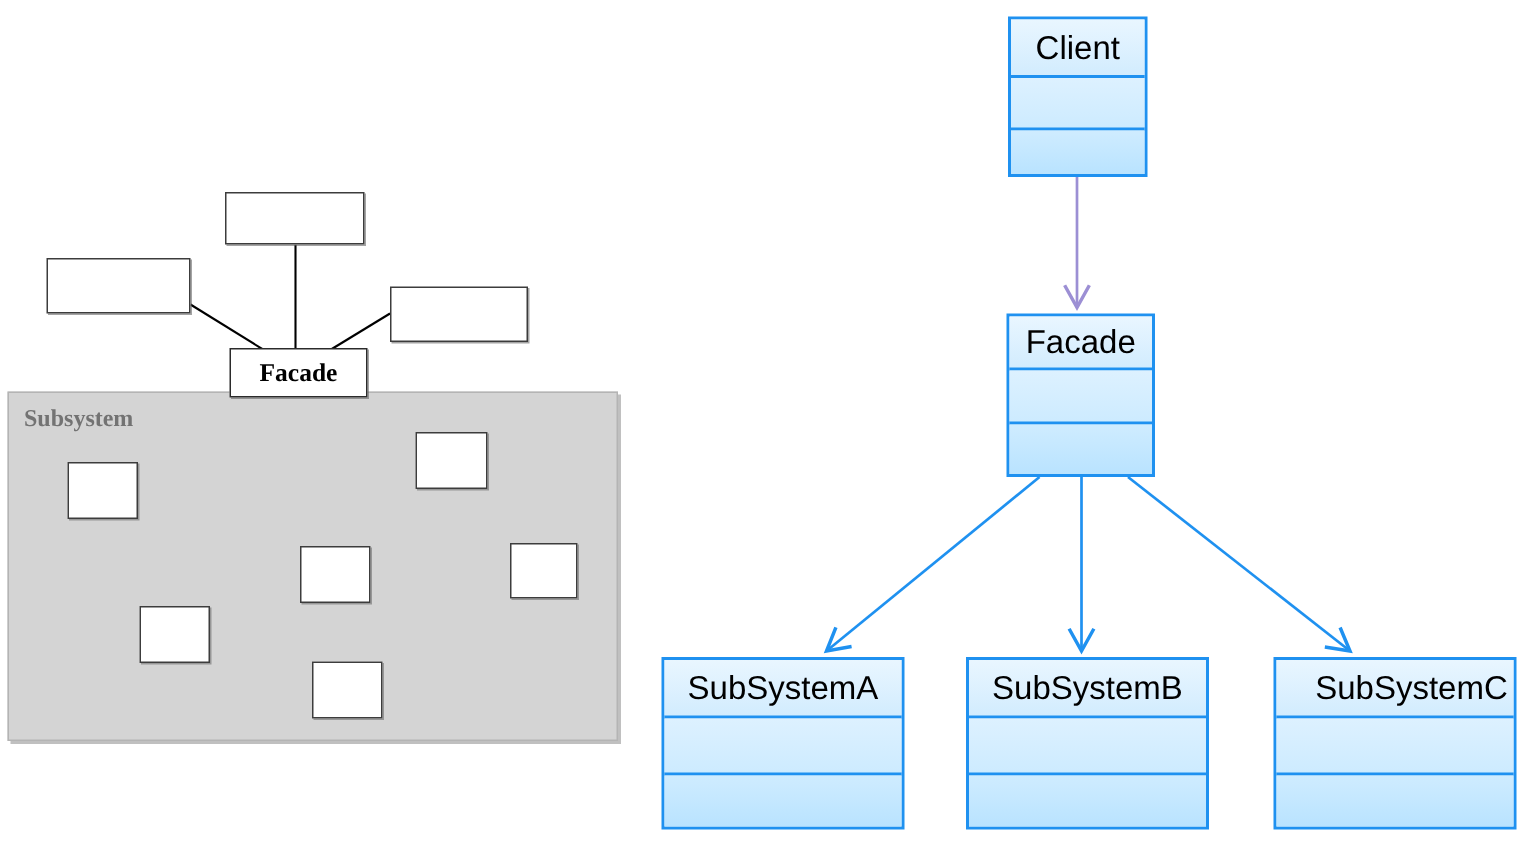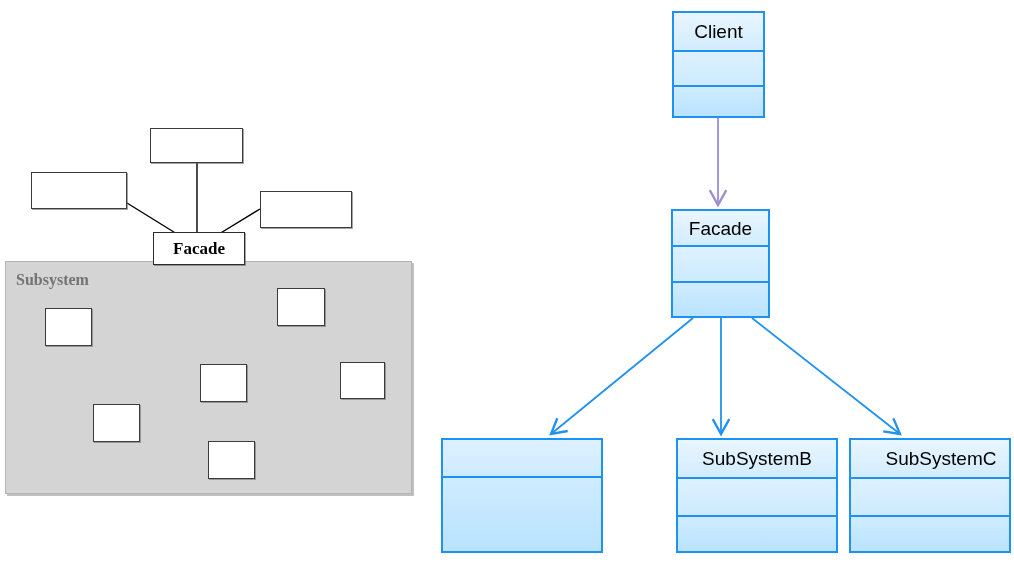--- a/index.html
+++ b/index.html
@@ -81,21 +81,21 @@
     display: flex;
     flex-direction: column;
     z-index: 6;
   }
   .uml-name {
     box-sizing: border-box;
     display: flex;
     align-items: center;
     justify-content: center;
     font-family: "Liberation Sans", sans-serif;
-    font-size: 19px;
+    font-size: 22px;
     color: #000000;
     background: linear-gradient(to bottom, #e9f6ff 0%, #d2ecfe 100%);
     border-bottom: 2px solid #1f91f0;
     line-height: 1;
     white-space: nowrap;
     overflow: hidden;
   }
   .uml-attrs {
     box-sizing: border-box;
     border-bottom: 2px solid #1f91f0;
@@ -167,24 +167,25 @@
         <div class="uml-name" style="height: 39px; flex: 0 0 39px;">Client</div>
         <div class="uml-attrs" style="height: 35px; flex: 0 0 35px;"></div>
         <div class="uml-ops" style="flex: 1 1 auto;"></div>
       </div>
       <div class="uml-class" style="left: 671px; top: 209px; width: 99px; height: 109px;">
         <div class="uml-name" style="height: 36px; flex: 0 0 36px;">Facade</div>
         <div class="uml-attrs" style="height: 36px; flex: 0 0 36px;"></div>
         <div class="uml-ops" style="flex: 1 1 auto;"></div>
       </div>
       <div class="uml-class" style="left: 441px; top: 438px; width: 162px; height: 115px;">
+        <div class="uml-name" style="height: 39px; flex: 0 0 39px;">SubSystemA</div>
         <div class="uml-attrs" style="height: 38px; flex: 0 0 38px;"></div>
         <div class="uml-ops" style="flex: 1 1 auto;"></div>
       </div>
-      <div class="uml-class" style="left: 676px; top: 438px; width: 162px; height: 115px;">
+      <div class="uml-class" style="left: 644px; top: 438px; width: 162px; height: 115px;">
         <div class="uml-name" style="height: 39px; flex: 0 0 39px;">SubSystemB</div>
         <div class="uml-attrs" style="height: 38px; flex: 0 0 38px;"></div>
         <div class="uml-ops" style="flex: 1 1 auto;"></div>
       </div>
       <div class="uml-class" style="left: 849px; top: 438px; width: 162px; height: 115px;">
         <div class="uml-name" style="height: 39px; flex: 0 0 39px; padding-left: 22px;">SubSystemC</div>
         <div class="uml-attrs" style="height: 38px; flex: 0 0 38px;"></div>
         <div class="uml-ops" style="flex: 1 1 auto;"></div>
       </div>
     </div>

